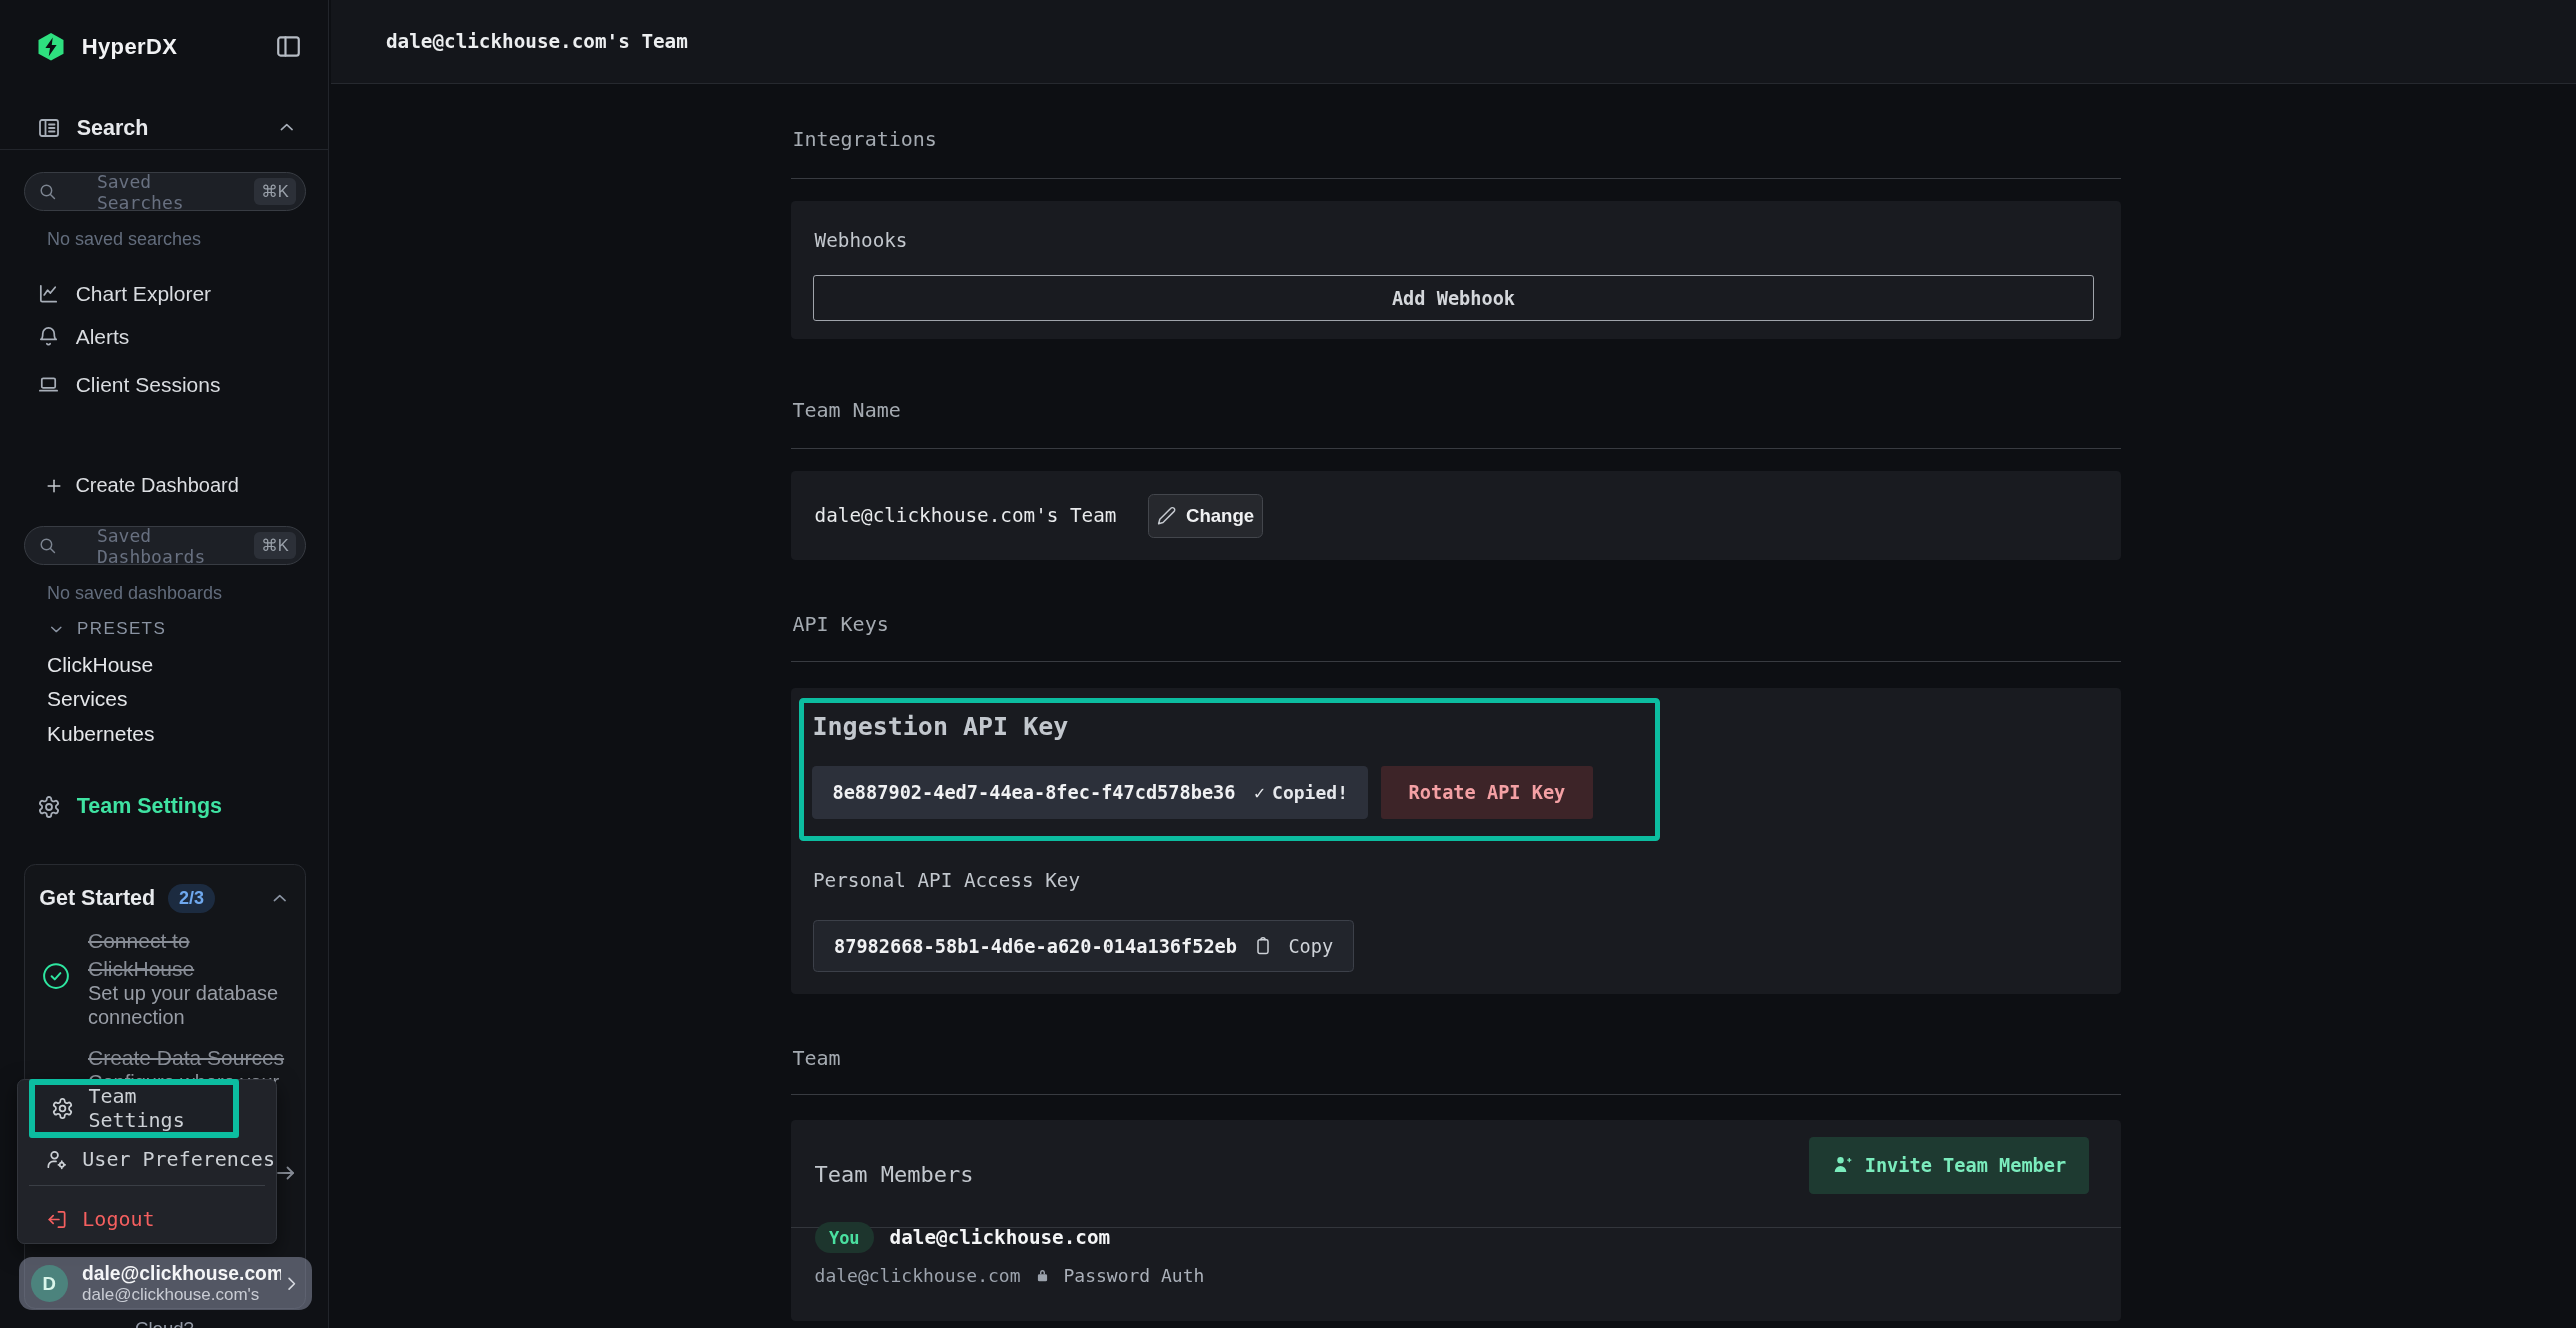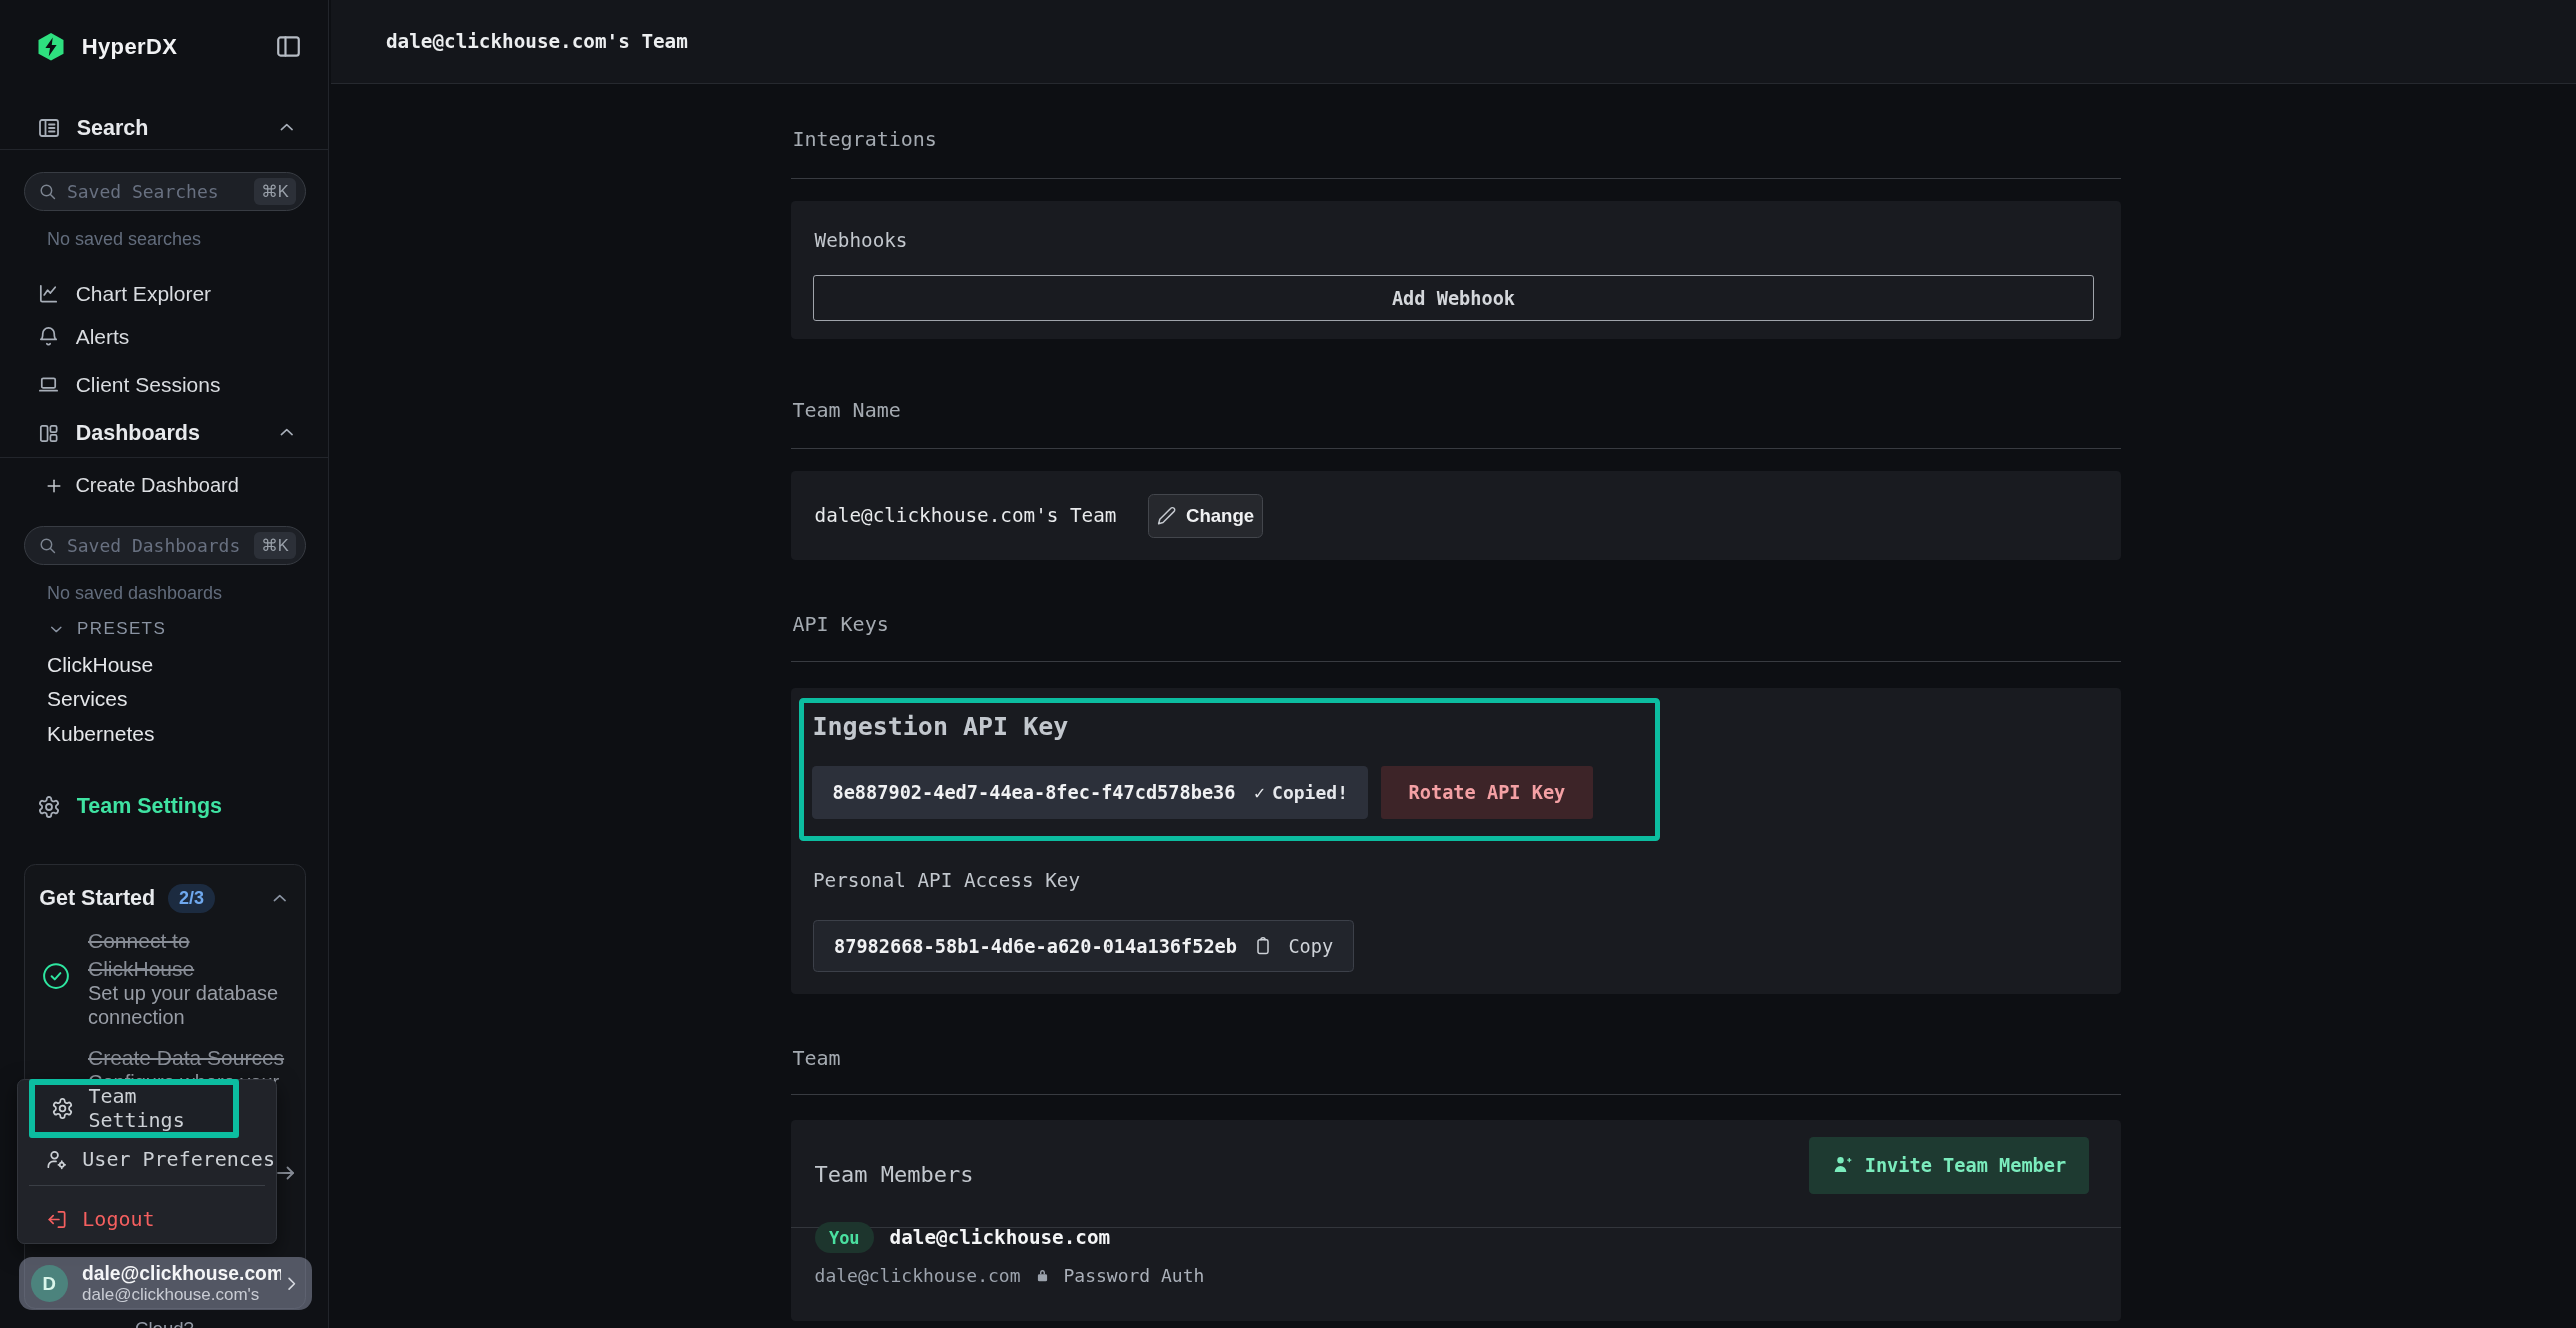--- a/index.html
+++ b/index.html
@@ -14,21 +14,21 @@
   
   #sidebar { position:absolute; left:0; top:0; width:329px; height:1328px;
     background:#0f1115; border-right:1.4px solid #22252b; z-index:3; }
   .logo-row { position:absolute; left:0; top:23px; width:329px; height:47px;
     display:flex; align-items:center; padding:0 26px 0 36px; }
   .logo-name { color:#f2f3f5; font-weight:bold; font-size:22px; margin-left:15.7px; letter-spacing:0.4px; flex:1; }
   .sec-head { position:absolute; left:0; width:329px; height:43px; display:flex; align-items:center;
     padding:0 31.5px 0 37px; border-bottom:1.4px solid #22252b; }
   .sec-head .lbl { color:#e7e9ec; font-size:21.5px; font-weight:600; margin-left:15.7px; flex:1; }
   .pill { position:absolute; left:23.6px; width:282px; height:39px; border-radius:20px;
-    background:#1d2026; border:1.4px solid #383c43; display:flex; align-items:center; padding:0 8.6px 0 13px; }
+    background:#1d2026; border:1.4px solid #383c43; display:flex; align-items:center; padding:0 8.6px 0 13px;gap:30px; }
   .pill .ph { color:#687080; font-size:18px; margin-left:10px; flex:1; }
   .pill .kbd { background:#2c3038; color:#9aa1aa; border-radius:5.7px; font-size:16.5px; padding:3.6px 7.2px; }
   .muted-note { position:absolute; left:47px; color:#626c7c; font-size:18px; }
   .nav-item { position:absolute; left:0; width:329px; height:43px; display:flex; align-items:center; padding:0 37px; }
   .nav-item .lbl { color:#d9dce0; font-size:21px; margin-left:15.7px; }
   .plusrow { position:absolute; left:44px; display:flex; align-items:center; }
   .plusrow .lbl { color:#dcdee2; font-size:20px; margin-left:11.4px; }
   .presets-row { position:absolute; left:47px; display:flex; align-items:center; }
   .presets-row .lbl { color:#8a93a2; font-size:17px; letter-spacing:1.4px; margin-left:11.4px; }
   .preset-item { position:absolute; left:47px; color:#e4e6e9; font-size:21px; }
@@ -205,35 +205,20 @@
     <div class="nav-item" style="top:363px;">
       <span>
         <svg class="ic" width="23" height="23" viewBox="0 0 24 24">
           <rect x="5" y="5.5" width="14" height="10" rx="1.5"></rect>
             <path d="M3 18.5h18"></path>
         </svg>
       </span>
       <span class="lbl">Client Sessions</span>
     </div>
 
-    <div class="sec-head" style="top:409px; height:49px;">
-      <span>
-        <svg class="ic" width="23" height="23" viewBox="0 0 24 24">
-          <rect x="4" y="4" width="7" height="16" rx="1.5"></rect>
-            <rect x="14" y="4" width="6.5" height="6.5" rx="1.5"></rect>
-          <rect x="14" y="13.5" width="6.5" height="6.5" rx="1.5"></rect>
-        </svg>
-      </span>
-      <span class="lbl">Dashboards</span>
-      <span>
-        <svg class="ic" width="21.5" height="21.5" viewBox="0 0 24 24">
-            <polyline points="6 14 12 8.5 18 14"></polyline>
-          </svg>
-      </span>
-    </div>
 
     <div class="plusrow" style="top:474px;">
       <span>
         <svg class="ic" width="20" height="20" viewBox="0 0 24 24" style="stroke:#c6cacf">
           <line x1="12" y1="5" x2="12" y2="19"></line>
             <line x1="5" y1="12" x2="19" y2="12"></line>
         </svg>
       </span>
       <span class="lbl">Create Dashboard</span>
     </div>

